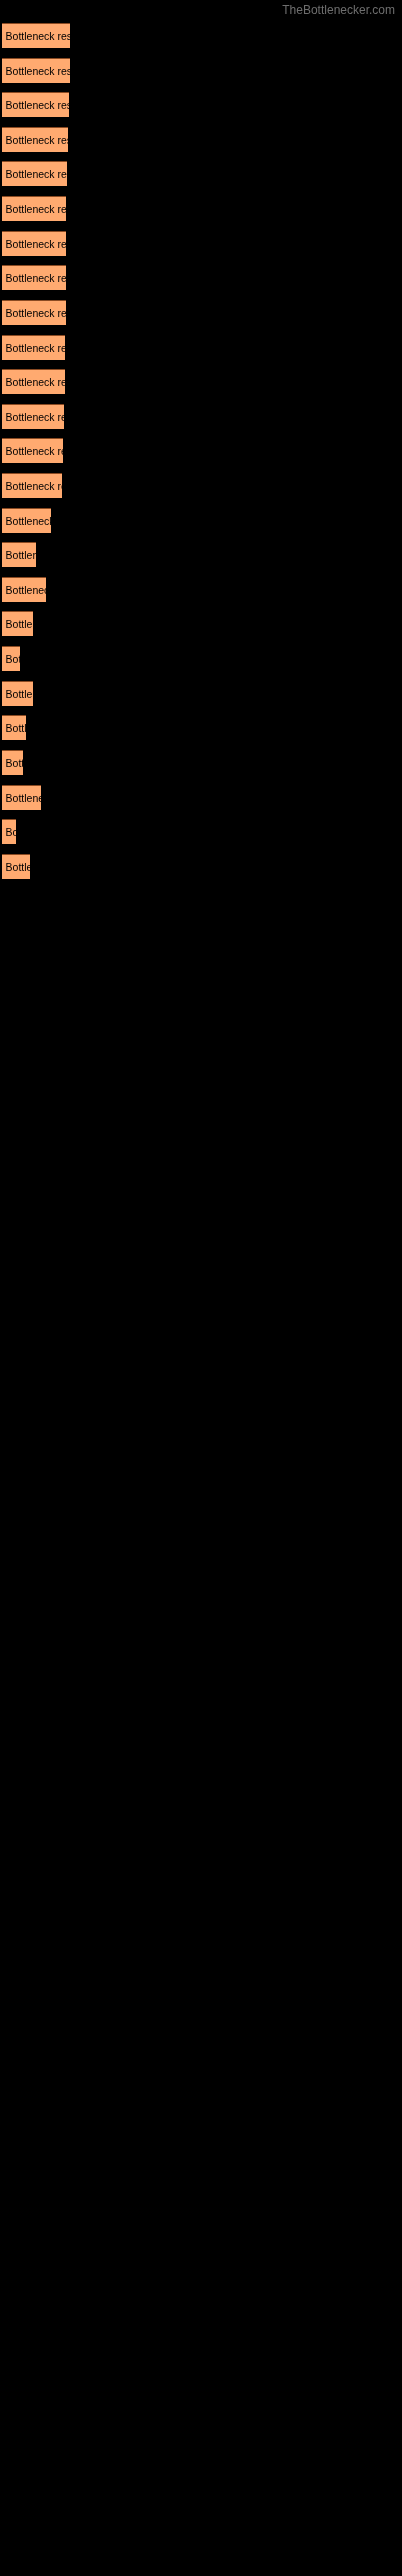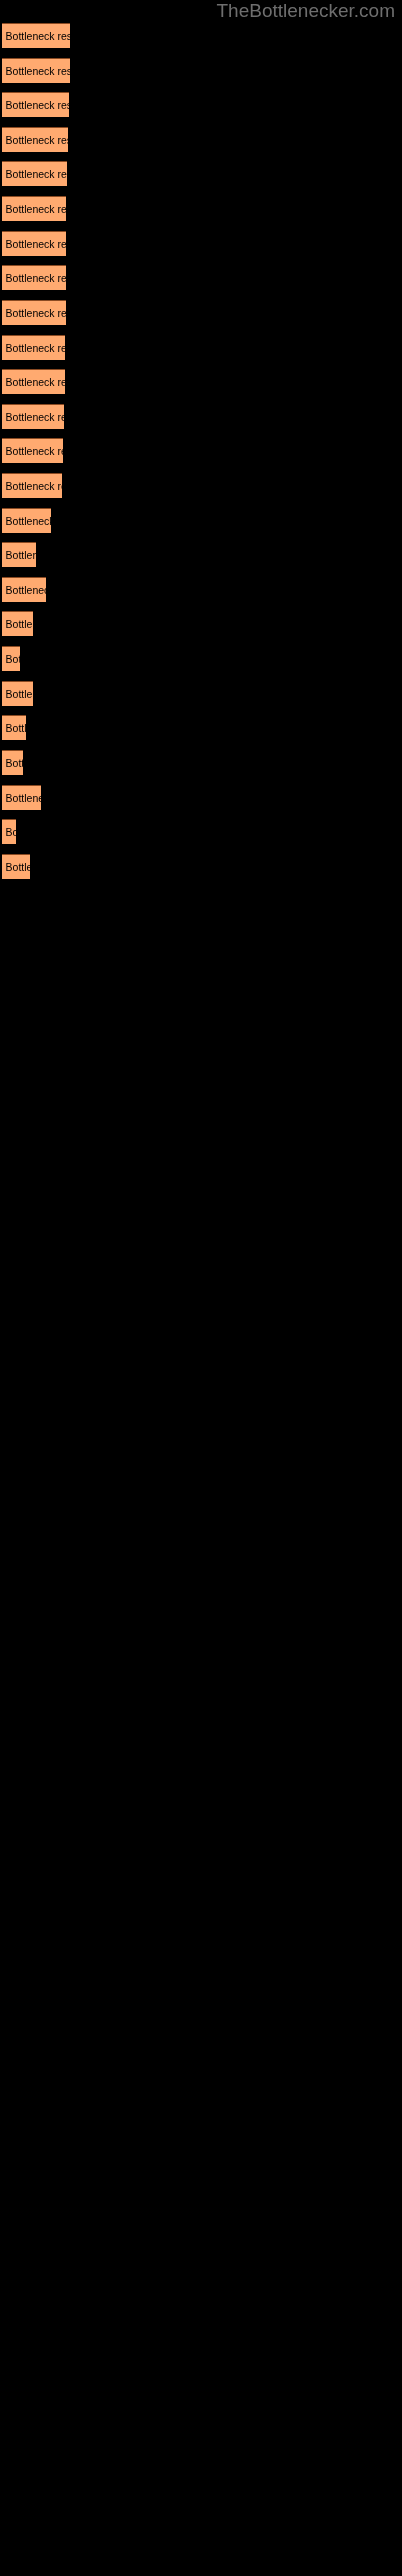--- a/index.html
+++ b/index.html
@@ -29,21 +29,21 @@
     left: 0;
     width: 403px;
     height: 22.5px;
     box-sizing: border-box;
     text-align: right;
     padding-right: 8px;
   }
   .site-title {
     display: inline-block;
     color: #6e6e6e;
-    font-size: 19px;
+    font-size: 12px;
     line-height: 21px;
     font-family: "Liberation Sans", sans-serif;
     letter-spacing: 0px;
     white-space: nowrap;
   }
 
   
   .chart-area {
     position: absolute;
     top: 22.5px;

